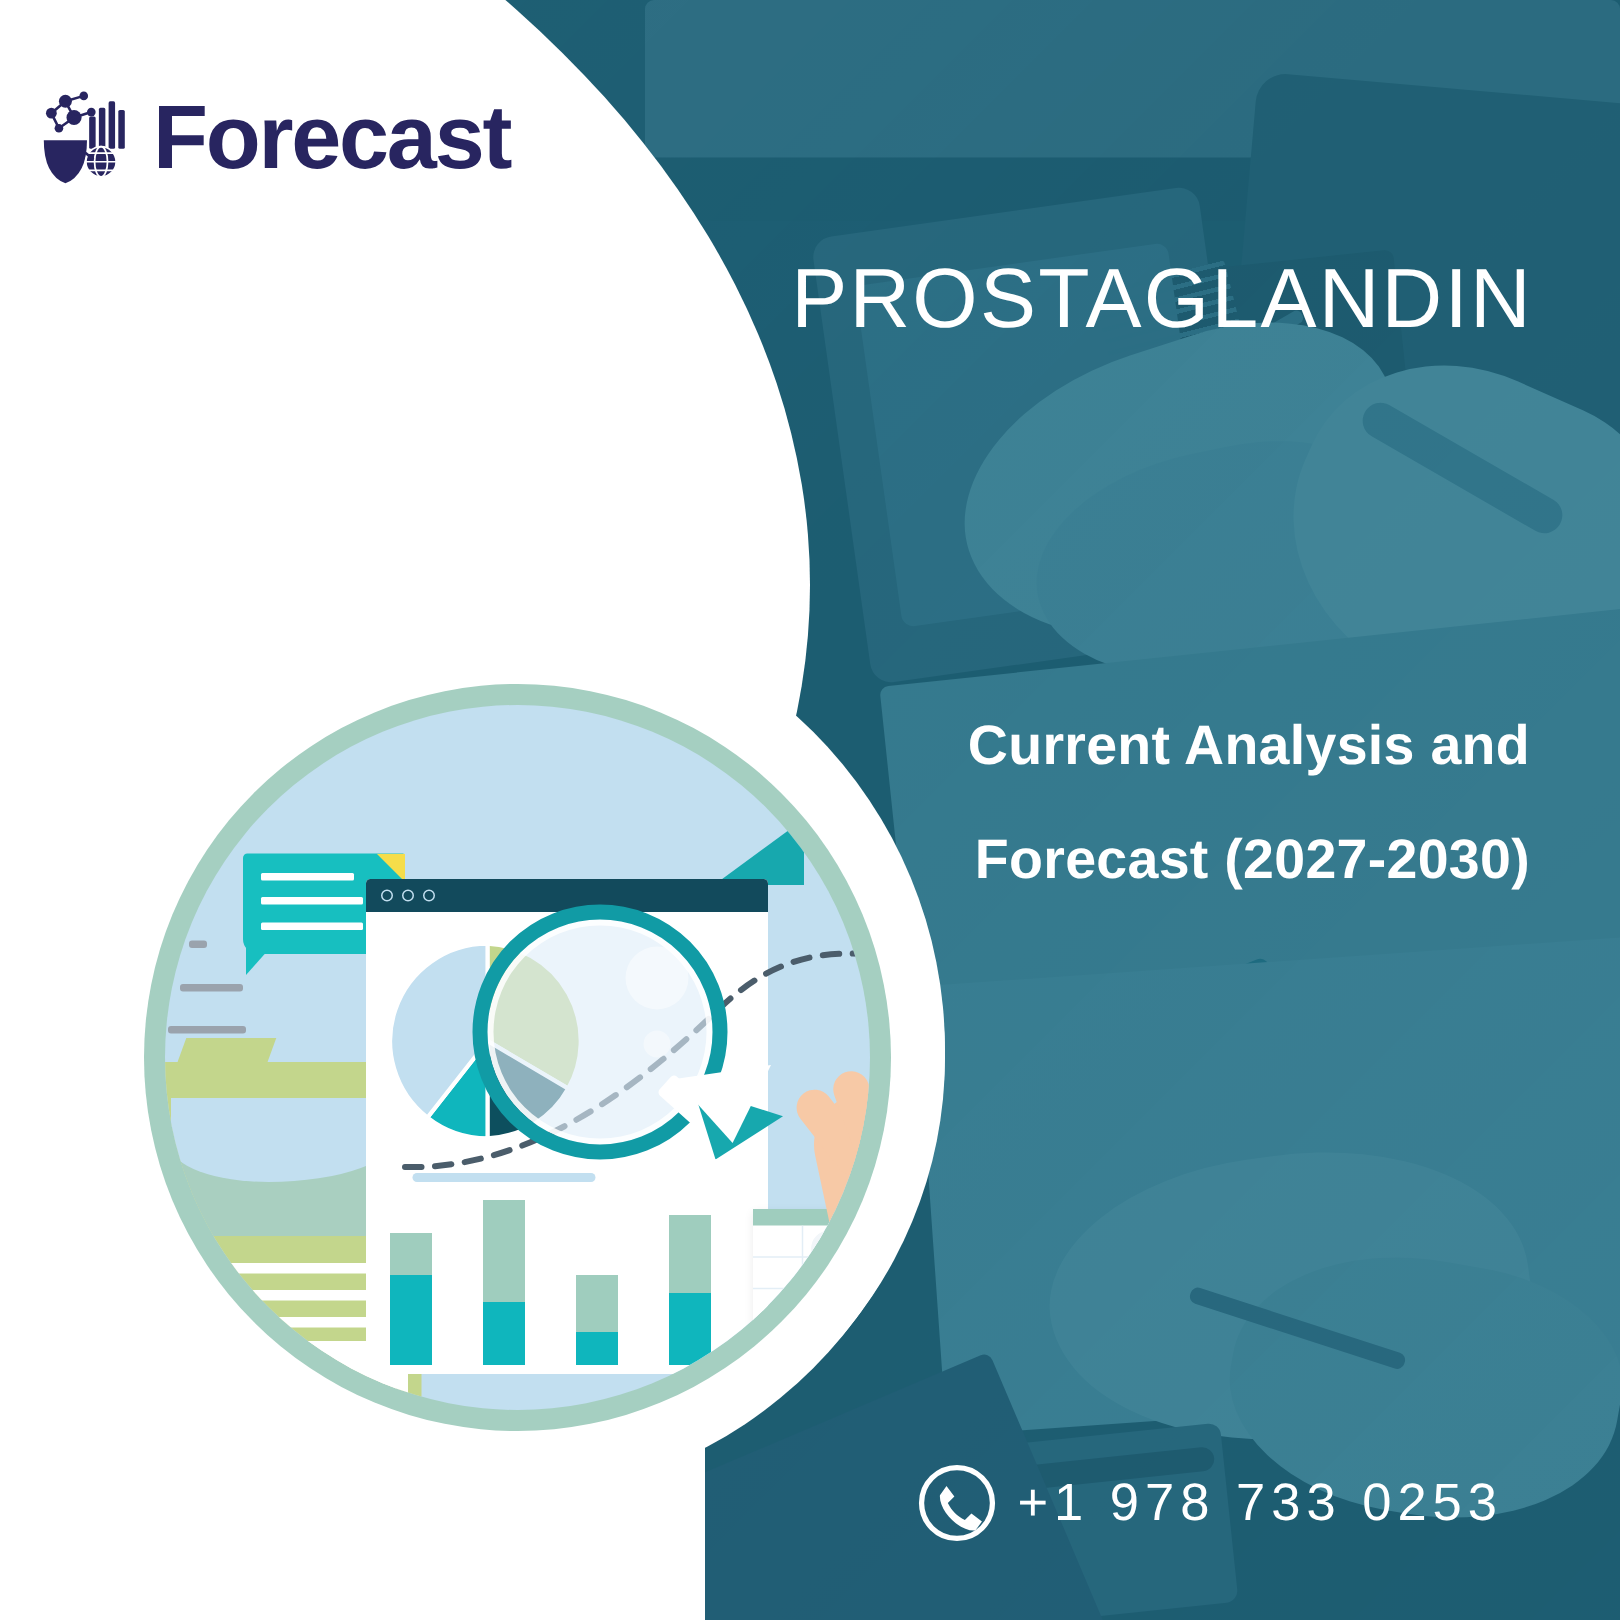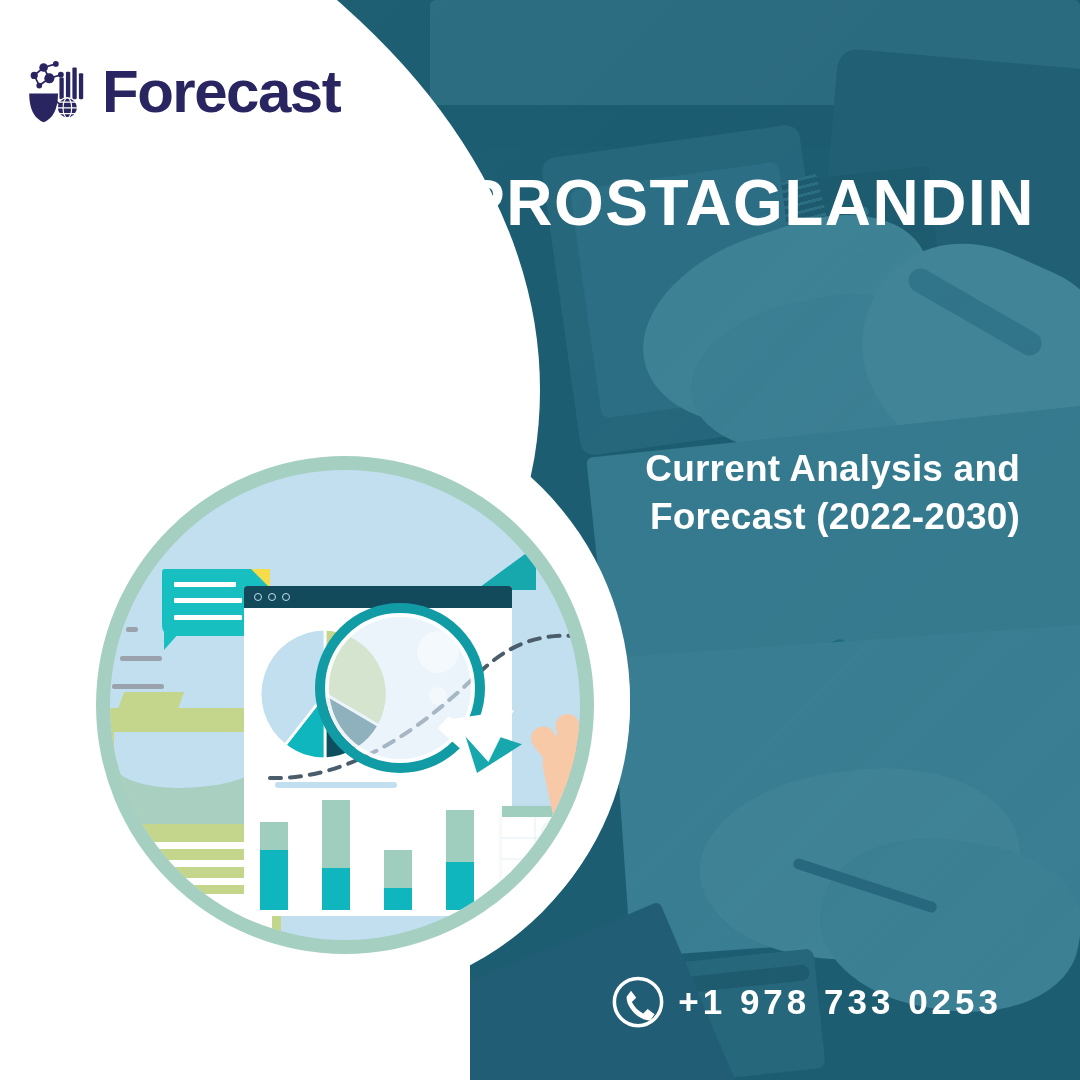--- a/index.html
+++ b/index.html
@@ -99,40 +99,40 @@
     letter-spacing:-1.5px; line-height:1;
     font-family:"Liberation Sans", sans-serif;
   }
 
   
   .title-block {
     position:absolute; right:58px; top:168px;
     width:560px; text-align:right; z-index:30;
   }
   .title-main {
-    font-size:64px; font-weight:700; color:#ffffff;
+    font-size:56px; font-weight:400; color:#ffffff;
     letter-spacing:1.5px; line-height:1.12; text-transform:uppercase;
   }
   .subtitle-block {
     position:absolute; right:60px; top:445px;
     width:520px; text-align:right; z-index:30;
   }
   .subtitle-text {
     font-size:37px; font-weight:700; color:#ffffff;
-    line-height:1.3; letter-spacing:.2px;
+    line-height:1.3; letter-spacing:.2px;margin-top:28px;
   }
 
   
   .phone-block {
     position:absolute; right:78px; bottom:50px;
     display:flex; align-items:center; gap:12px; z-index:30;
   }
   .phone-icon { width:56px; height:56px; flex:0 0 auto; }
   .phone-number {
-    font-size:35px; font-weight:700; color:#ffffff; letter-spacing:4px;
+    font-size:35px; font-weight:400; color:#ffffff; letter-spacing:4px;
   }
 
   
   .badge {
     position:absolute; left:60px; top:420px;
     width:570px; height:570px; z-index:25;
   }
   .badge-white-ring {
     position:absolute; inset:0; border-radius:50%;
     background:#ffffff;
@@ -373,21 +373,21 @@
     </svg>
     <div class="logo-text">Forecast</div>
   </div>
 
   <div class="title-block">
     <div class="title-main">PROSTAGLANDIN</div>
   </div>
 
   <div class="subtitle-block">
     <div class="subtitle-text">Current Analysis and</div>
-    <div class="subtitle-text">Forecast (2022-2030)</div>
+    <div class="subtitle-text">Forecast (2027-2030)</div>
   </div>
 
   <div class="phone-block">
     <svg class="phone-icon" viewBox="0 0 64 64">
       <circle cx="32" cy="32" r="27" fill="none" stroke="#ffffff" stroke-width="4"></circle>
       <path d="M24 19 l6 8 -5 5 c3 6 7 10 13 13 l5 -5 8 6 -5 7 c-12 1 -28 -15 -27 -27 z" fill="#ffffff"></path>
     </svg>
     <div class="phone-number">+1 978 733 0253</div>
   </div>
 

